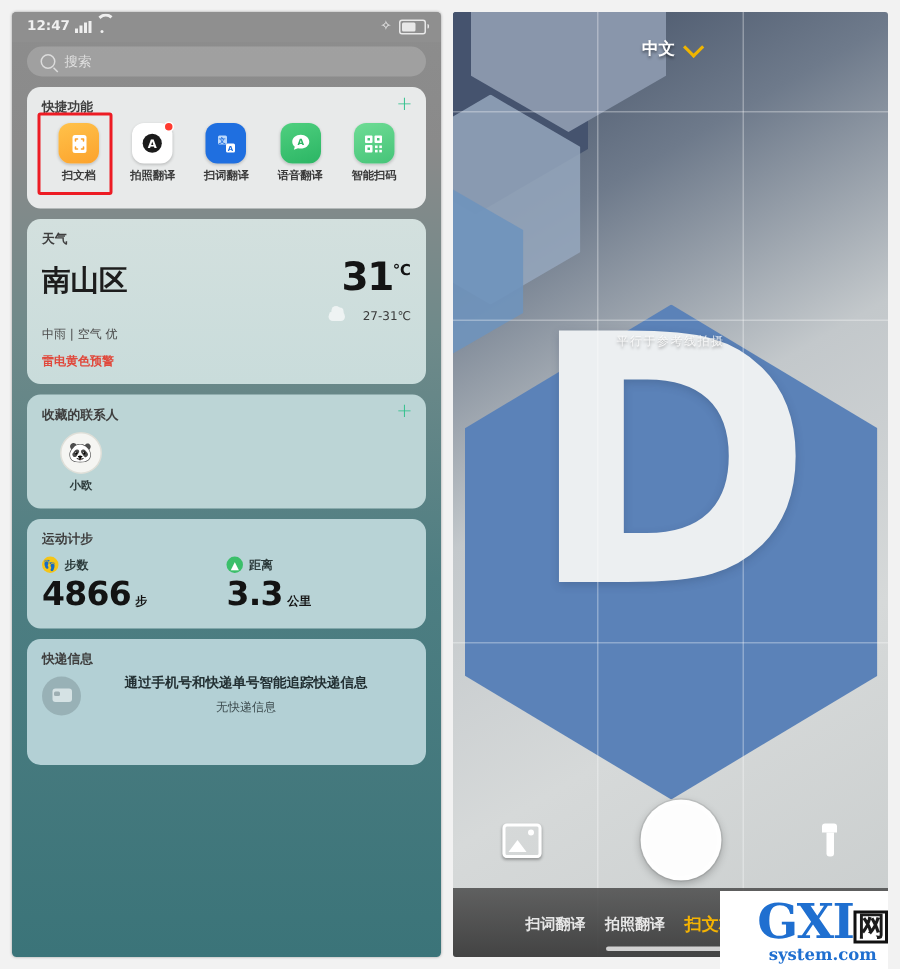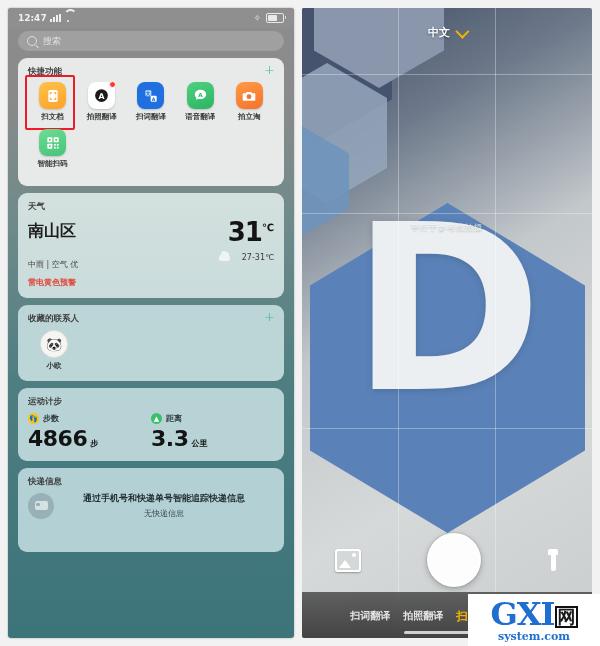--- a/index.html
+++ b/index.html
@@ -77,21 +77,21 @@
   .ic-ocr{background:#ffffff;}
   .ic-word{background:#1f6fe0;}
   .ic-voice{background:linear-gradient(160deg,#4fd07f,#2bb564);}
   .ic-cam{background:linear-gradient(160deg,#ff9a45,#f4722b);}
   .ic-qr{background:linear-gradient(160deg,#6fdc95,#45c478);}
   .badge-dot{position:absolute;right:-1px;top:-1px;width:5px;height:5px;border-radius:50%;background:#ff3b30;border:1px solid #fff;}
 
   
   .card-weather{background:linear-gradient(180deg,#d3e0de,#c9dcdb);}
   .w-row{display:flex;align-items:flex-start;justify-content:space-between;margin-top:8px;}
-  .w-city{font-size:16px;color:#1d1d1d;font-weight:bold;}
+  .w-city{font-size:19px;color:#1d1d1d;font-weight:bold;}
   .w-sub{font-size:8px;color:#4a4a4a;margin-top:17px;}
   .w-alert{font-size:8px;color:#e0493c;margin-top:7px;font-weight:bold;}
   .w-temp{font-size:26px;color:#141414;font-weight:bold;line-height:.9;letter-spacing:-1px;}
   .w-temp sup{font-size:10px;font-weight:bold;vertical-align:super;letter-spacing:0;}
   .w-range{display:flex;align-items:center;gap:12px;font-size:8px;color:#3a3a3a;margin-top:9px;justify-content:flex-end;text-align:center;}
   .cloud{width:11px;height:7px;background:#eef3f3;border-radius:6px 6px 4px 4px;position:relative;display:inline-block;}
   .cloud::before{content:"";position:absolute;left:2px;top:-3px;width:6px;height:6px;background:#eef3f3;border-radius:50%;}
   .cloud::after{content:"";position:absolute;right:1px;top:-2px;width:5px;height:5px;background:#eef3f3;border-radius:50%;}
 
   
@@ -174,22 +174,22 @@
     position:absolute;left:0;right:0;bottom:0;height:44px;
     background:linear-gradient(180deg,rgba(70,70,70,.82),rgba(55,55,55,.92));
     display:flex;align-items:center;justify-content:center;gap:13px;
     padding-top:2px;
   }
   .tab{font-size:10px;color:#e6e6e6;font-weight:bold;white-space:nowrap;}
   .tab.active{color:#f5b301;font-size:11.5px;}
   .home-ind{position:absolute;left:50%;transform:translateX(-50%);bottom:4px;width:86px;height:3px;border-radius:2px;background:rgba(255,255,255,.75);}
 
   .watermark{
-    position:absolute;right:0;bottom:0;width:132px;height:52px;background:#fff;
-    display:flex;align-items:center;justify-content:center;
+    position:absolute;right:8px;bottom:0;width:112px;height:52px;background:#fff;
+    display:flex;align-items:center;justify-content:flex-end;
   }
   .wm-in{position:relative;text-align:center;line-height:1;}
   .wm-top{font-size:25px;font-weight:bold;color:#1b1b1b;font-family:"DejaVu Serif","Liberation Serif",serif;letter-spacing:-1px;}
   .wm-top .g{color:#1f6fd0;font-size:32px;}
   .wm-top .net{border:2px solid #111;padding:0 1px;font-size:18px;display:inline-block;vertical-align:2px;}
   .wm-bot{font-size:11px;color:#1f6fd0;font-weight:bold;font-family:"DejaVu Serif","Liberation Serif",serif;margin-top:1px;}
 </style>
 </head>
 <body>
 
@@ -263,29 +263,20 @@
         <div class="qitem">
           <div class="qicon ic-voice">
             <svg width="17" height="17" viewBox="0 0 24 24">
                 <path d="M12 4c4.4 0 8 2.9 8 6.5S16.4 17 12 17c-.9 0-1.8-.1-2.6-.35L5.5 18l.9-2.7C4.9 14.1 4 12.4 4 10.5 4 6.9 7.6 4 12 4z" fill="#fff"></path>
                 <text x="12" y="14" font-size="8" font-weight="bold" fill="#2bb564" text-anchor="middle" font-family="DejaVu Sans">A</text>
               </svg>
           </div>
           <div class="qlabel">语音翻译</div>
         </div>
 
-        <div class="qitem">
-          <div class="qicon ic-cam">
-            <svg width="16" height="16" viewBox="0 0 24 24">
-                <path d="M4 8h3.2l1.3-2h7l1.3 2H20a1.5 1.5 0 0 1 1.5 1.5v8A1.5 1.5 0 0 1 20 19H4a1.5 1.5 0 0 1-1.5-1.5v-8A1.5 1.5 0 0 1 4 8z" fill="#fff"></path>
-                <circle cx="12" cy="13" r="3.6" fill="#f4722b"></circle>
-              </svg>
-          </div>
-          <div class="qlabel">拍立淘</div>
-        </div>
 
         <div class="qitem">
           <div class="qicon ic-qr">
             <svg width="16" height="16" viewBox="0 0 24 24">
                 <rect x="3.5" y="3.5" width="7.5" height="7.5" rx="1" fill="#fff"></rect>
                 <rect x="6" y="6" width="2.5" height="2.5" fill="#45c478"></rect>
                 <rect x="13" y="3.5" width="7.5" height="7.5" rx="1" fill="#fff"></rect>
                 <rect x="15.5" y="6" width="2.5" height="2.5" fill="#45c478"></rect>
                 <rect x="3.5" y="13" width="7.5" height="7.5" rx="1" fill="#fff"></rect>
                 <rect x="6" y="15.5" width="2.5" height="2.5" fill="#45c478"></rect>

